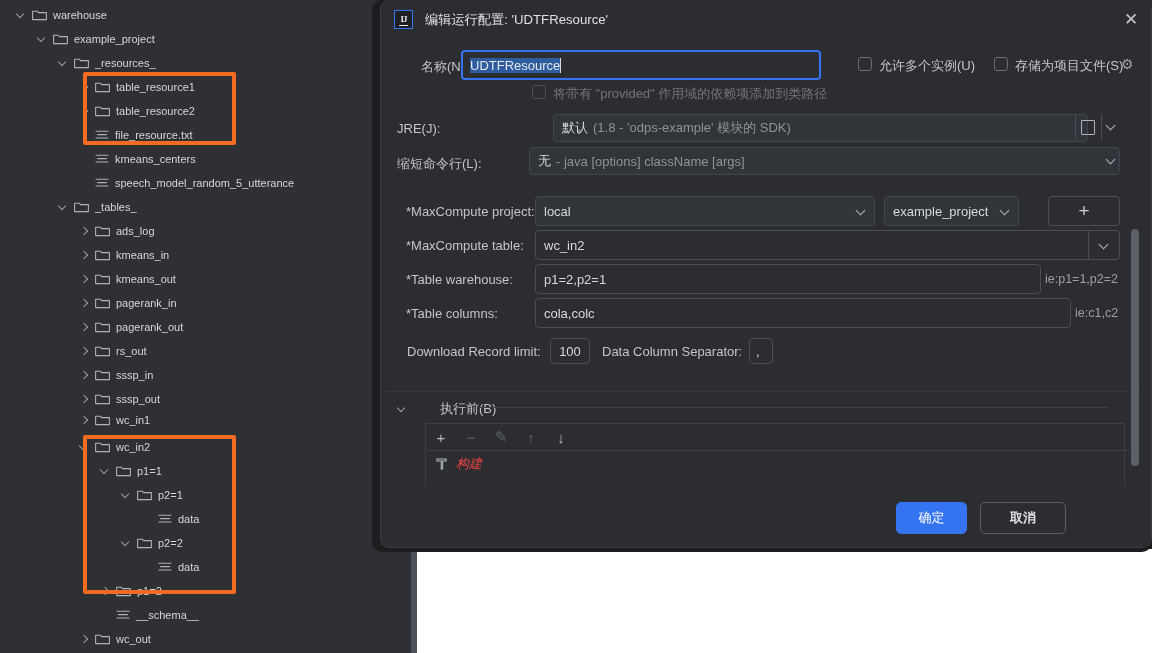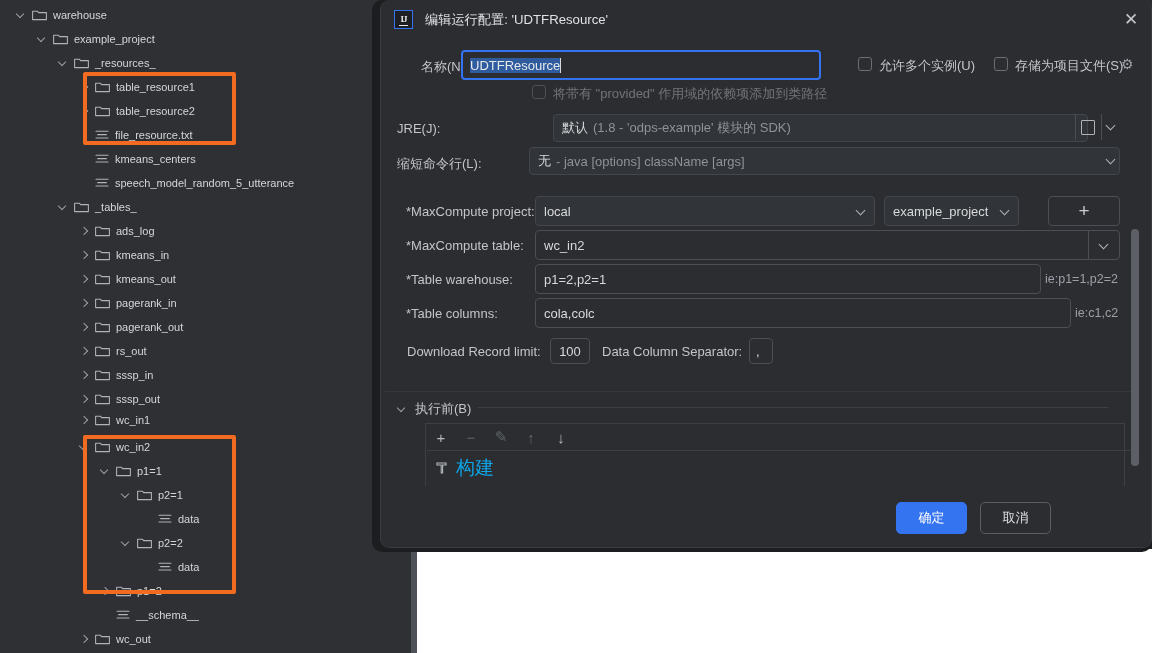--- a/index.html
+++ b/index.html
@@ -130,32 +130,32 @@
   }
   .cbx-label{position:absolute;color:#c3c5c8;font-size:13px;white-space:nowrap;}
 
   #gear-icon{position:absolute;color:#9da0a8;font-size:14px;}
 
   
   #bl-header{position:absolute;left:16px;top:400px;display:flex;align-items:center;}
   #bl-arrow{width:11px;height:11px;position:relative;margin-right:7px;}
   #bl-arrow::before{content:"";position:absolute;left:1px;top:1px;width:5px;height:5px;
     border-right:1.4px solid #9b9fa3;border-bottom:1.4px solid #9b9fa3;transform:rotate(45deg);}
-  #bl-title{color:#c3c5c8;font-size:13px;white-space:nowrap;}
+  #bl-title{color:#c3c5c8;font-size:13px;white-space:nowrap;margin-left:25px;}
   #bl-line{position:absolute;left:110px;top:407px;width:630px;height:1px;background:#3c3f44;}
   #bl-box{
     position:absolute;left:424px;top:423px;width:700px;height:70px;
     border:1px solid #3c3f44;box-sizing:border-box;background:#2b2d30;
   }
   #bl-toolbar{position:absolute;left:426px;top:424px;width:698px;height:26px;
     border-bottom:1px solid #3c3f44;display:flex;align-items:center;padding-left:6px;gap:14px;}
   .tb-ic{color:#b6b9bd;font-size:15px;width:16px;text-align:center;cursor:pointer;}
   .tb-ic.dis{color:#5f6368;cursor:default;}
   #bl-item{position:absolute;left:434px;top:455px;display:flex;align-items:center;gap:7px;}
-  #bl-item-label{color:#0ea5e9;font-size:19px;}
+  #bl-item-label{color:#ef4444;font-size:13px;font-style:italic;}
 
   
   #dlg-scrollbar{
     position:absolute;left:1130px;top:229px;width:8px;height:237px;
     background:#5c6066;border-radius:4px;cursor:pointer;
   }
   #content-sep{
     position:absolute;left:384px;top:391px;width:755px;height:1px;background:#35373b;
   }
   .btn{
@@ -559,15 +559,15 @@
     <svg width="14" height="14" viewBox="0 0 14 14">
       <path d="M2 2 L11 2 L11 4 L7.6 4 L7.6 12 L6.2 12 L6.2 4 L2 4 Z" fill="none" stroke="#b6b9bd" stroke-width="1.1"></path>
     </svg>
     <span id="bl-item-label">构建</span>
   </div>
 
   <div id="dlg-scrollbar" style="left:750px;top:229px;"></div>
 
   <div id="dialog-footer-bg"></div>
   <div class="btn primary" style="left:515px;top:502px;width:71px;">确定</div>
-  <div class="btn normal" style="left:599px;top:502px;width:71px;">取消</div>
+  <div class="btn normal" style="left:599px;top:502px;width:86px;font-weight:bold;">取消</div>
   <div class="btn disabled" style="left:683px;top:502px;width:71px;margin-top:48px;">应用(A)</div>
 </div>
 
 </body></html>

